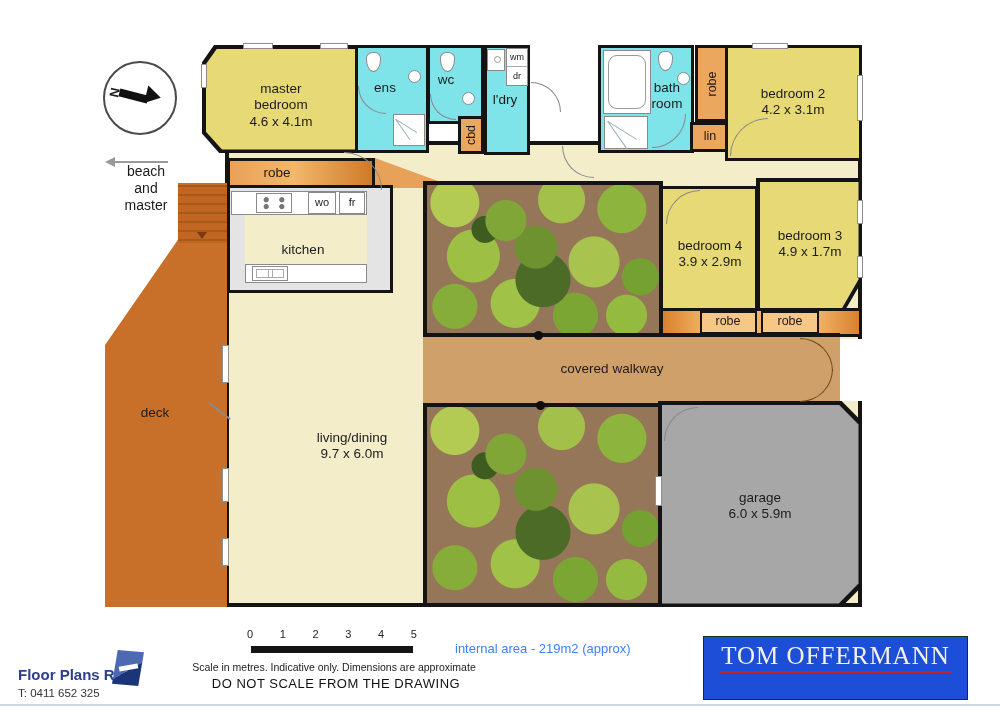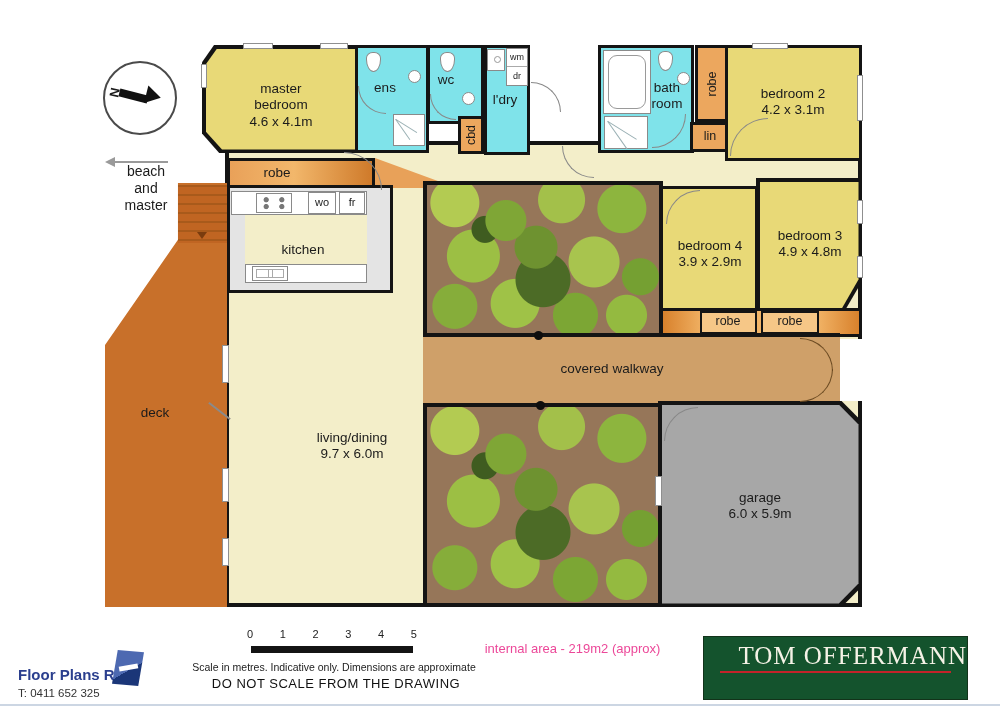--- a/index.html
+++ b/index.html
@@ -208,21 +208,21 @@
     <span>3.9 x 2.9m</span>
   </div>
   <div class="qtr" style="left:666px;top:190px;width:34px;height:34px;border-left:1.5px solid #888;border-top:1.5px solid #888;border-top-left-radius:100%"></div>
 
   <div class="poly" style="left:756px;top:178px;width:106px;height:136px;background:#141414;
               clip-path:polygon(0 0,100% 0,100% 76%,82% 100%,0 100%)">
     <div class="pfill" style="background:#e8d977;clip-path:polygon(0 0,100% 0,100% 76%,82% 100%,0 100%)"></div>
   </div>
   <div class="lbl" style="left:810px;top:244px">
     <span>bedroom 3</span>
-    <span>4.9 x 4.8m</span>
+    <span>4.9 x 1.7m</span>
   </div>
   <div class="win" style="left:857px;top:200px;width:6px;height:24px"></div>
   <div class="win" style="left:857px;top:256px;width:6px;height:22px"></div>
 
   <div class="room" style="left:660px;top:308px;width:202px;height:29px;
               background:linear-gradient(90deg,#d8812c,#f2b568 22%,#f2b568 78%,#d8812c)"></div>
   <div class="abs" style="left:700px;top:311px;width:57px;height:23px;background:#f6c787;border:2px solid #141414;box-sizing:border-box;z-index:11"></div>
   <div class="lbl" style="left:728px;top:322px;font-size:12.5px">
     <span>robe</span>
   </div>
@@ -261,25 +261,25 @@
       <span>2</span>
       <span>3</span>
       <span>4</span>
       <span>5</span>
     </div>
     <div class="abs" style="left:251px;top:646px;width:162px;height:7px;background:#141414"></div>
     <div class="abs" style="left:334px;top:661px;transform:translateX(-50%);font-size:10.5px;color:#222;white-space:nowrap">Scale in metres. Indicative only. Dimensions are approximate</div>
     <div class="abs" style="left:336px;top:676px;transform:translateX(-50%);font-size:13px;letter-spacing:0.5px;color:#111;white-space:nowrap">DO NOT SCALE FROM THE DRAWING</div>
   </div>
 
-  <div class="abs" style="left:455px;top:640px;width:235px;text-align:center;font-size:13px;line-height:18px;color:#ec4899">
+  <div class="abs" style="left:455px;top:640px;width:235px;text-align:left;font-size:13px;line-height:18px;color:#3b82f6">
     <div>internal area - 219m2 (approx)</div>
   </div>
 
-  <div class="abs" style="left:703px;top:636px;width:265px;height:64px;background:#14532d;border:1px solid #12331a;box-sizing:border-box;text-align:right">
+  <div class="abs" style="left:703px;top:636px;width:265px;height:64px;background:#1d4ed8;border:1px solid #12331a;box-sizing:border-box;text-align:center">
     <div style="font-family:'Liberation Serif',serif;font-size:25px;color:#f5f2e6;margin-top:5px;letter-spacing:1px;line-height:1.1">TOM OFFERMANN</div>
     <div style="width:88%;height:2px;background:#c4232a;margin:1px auto 3px"></div>
   </div>
 
   <div>
     <div class="abs" style="left:18px;top:666px;font-size:15px;font-weight:bold;color:#2b3f8e">Floor Plans R Us</div>
     <div class="abs" style="left:112px;top:650px;width:32px;height:36px;background:linear-gradient(150deg,#4d69b1 0 55%,#1b3678 55% 100%);clip-path:polygon(18% 0,100% 6%,82% 100%,0 94%)"></div>
     <div class="abs" style="left:119px;top:665px;width:19px;height:5px;background:#fff;transform:rotate(-10deg);z-index:31"></div>
     <div class="abs" style="left:18px;top:687px;font-size:11.5px;color:#333">T: 0411 652 325</div>
   </div>

